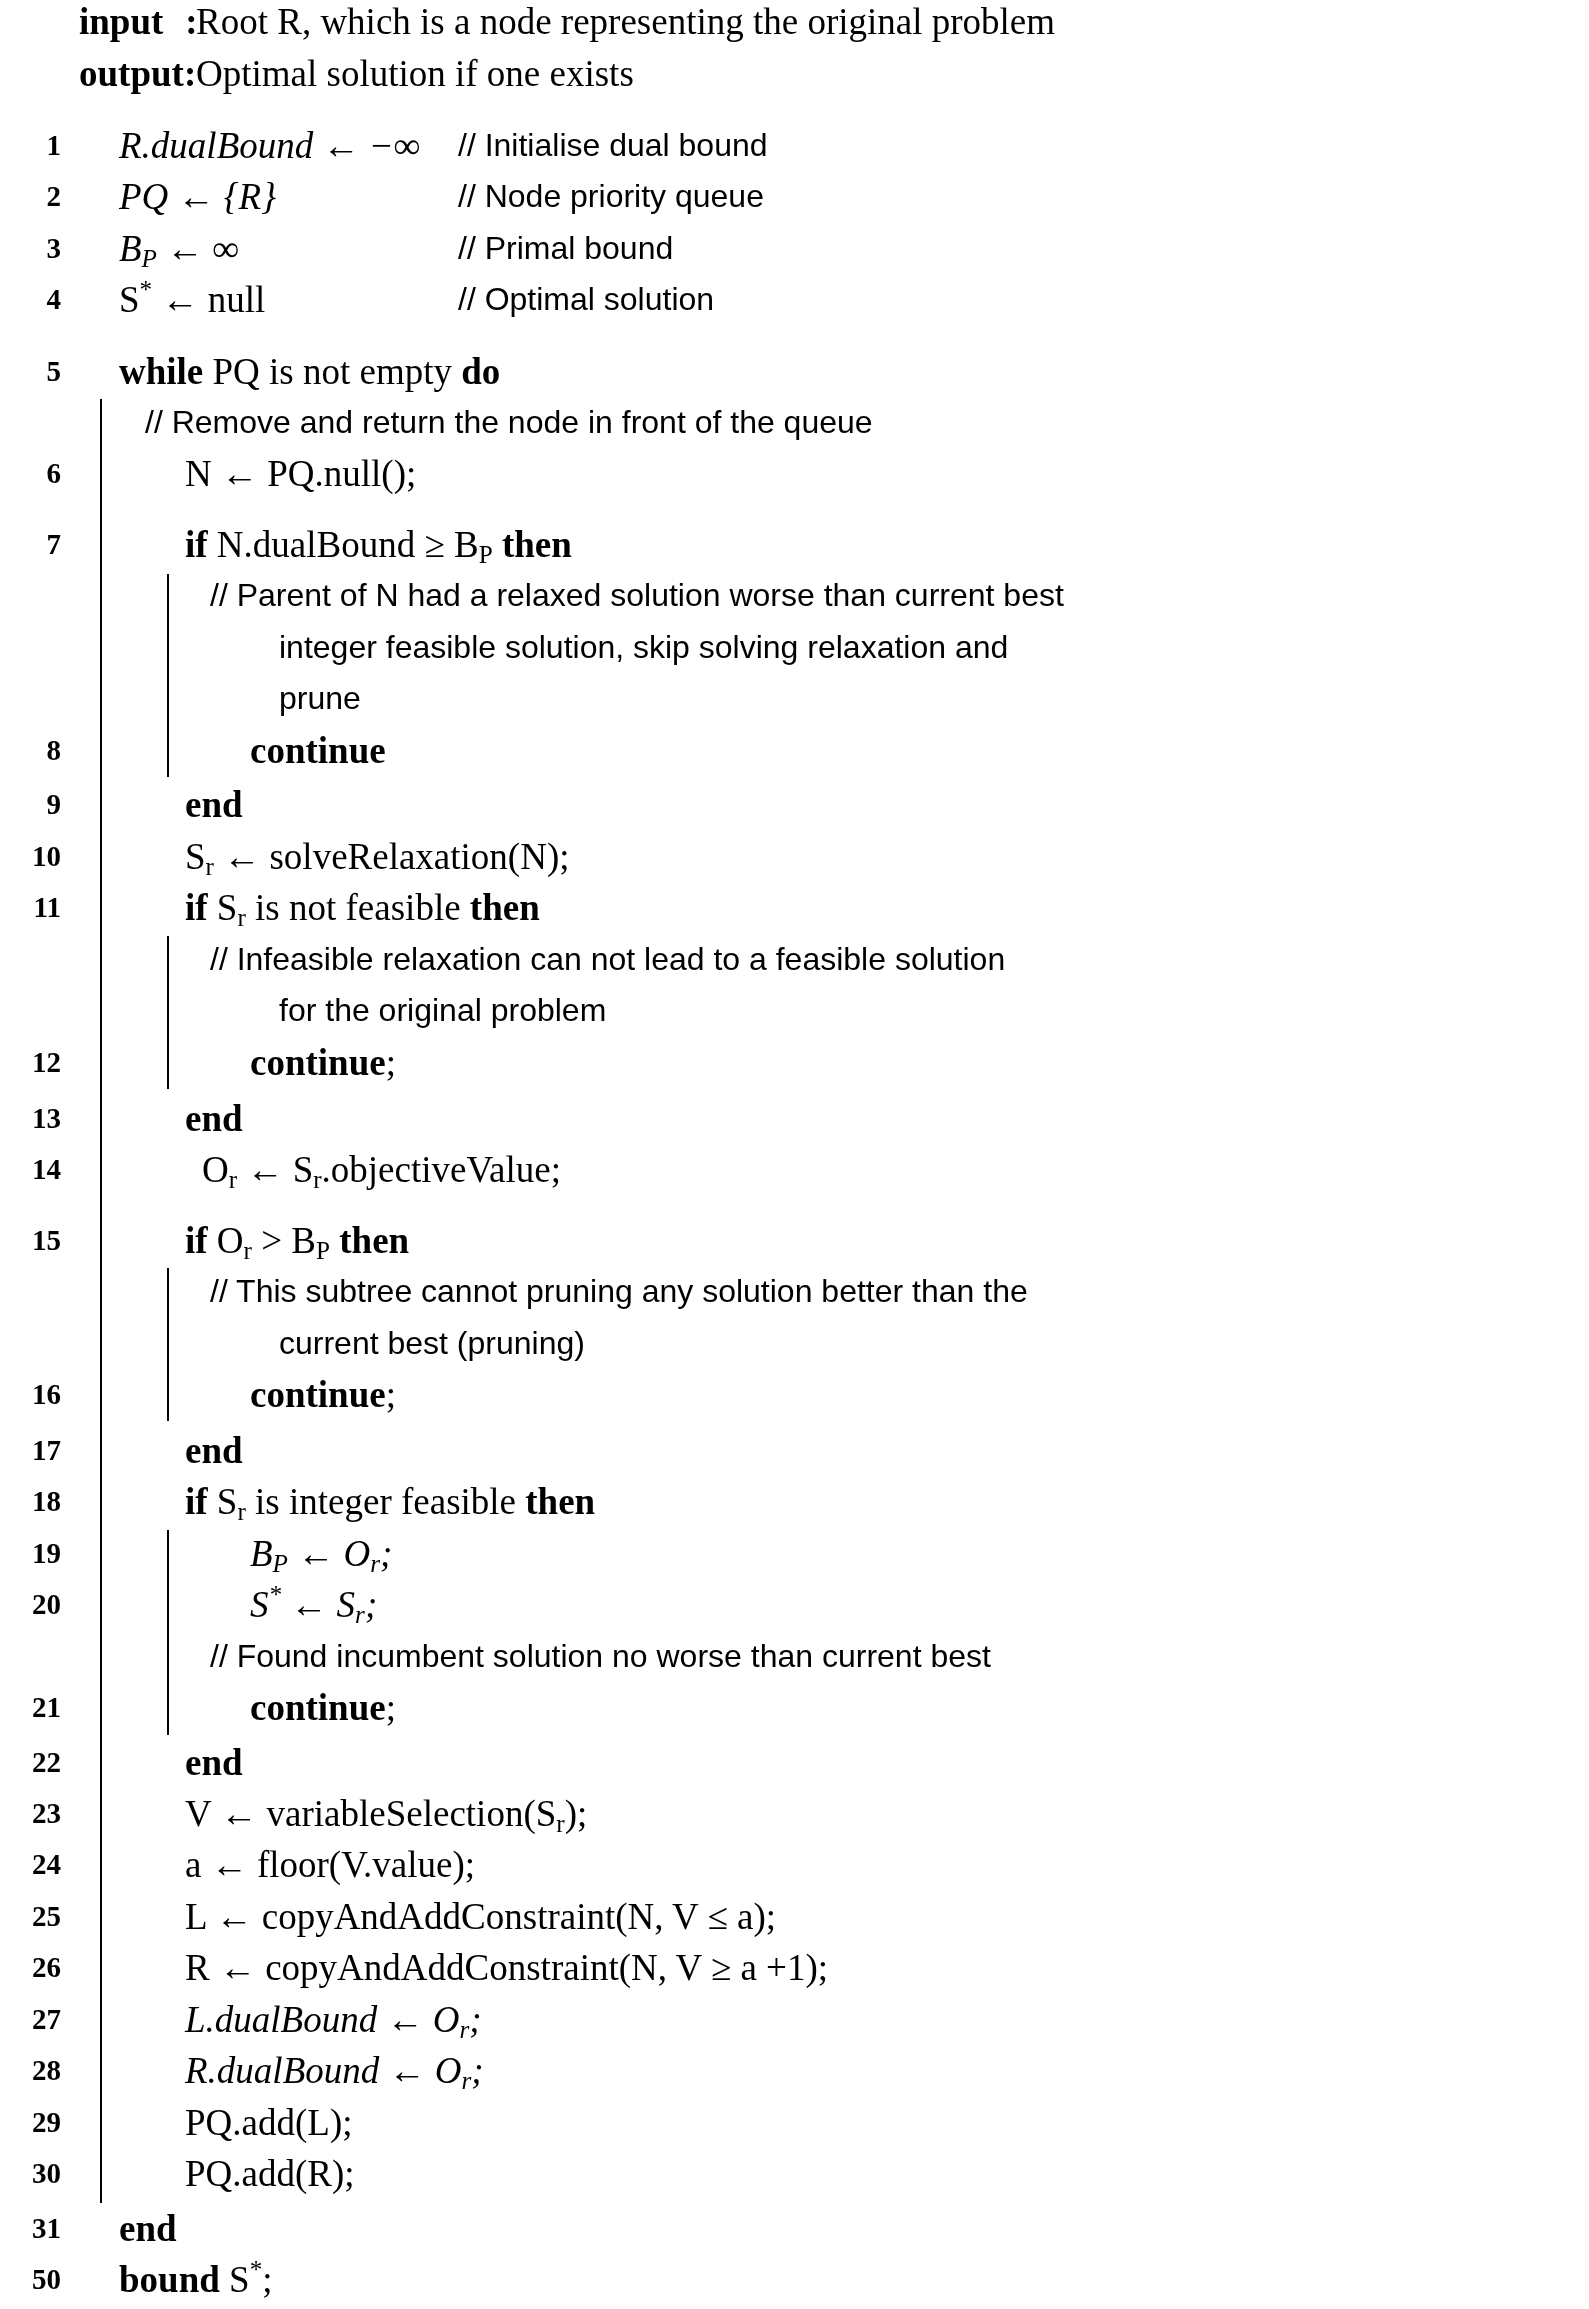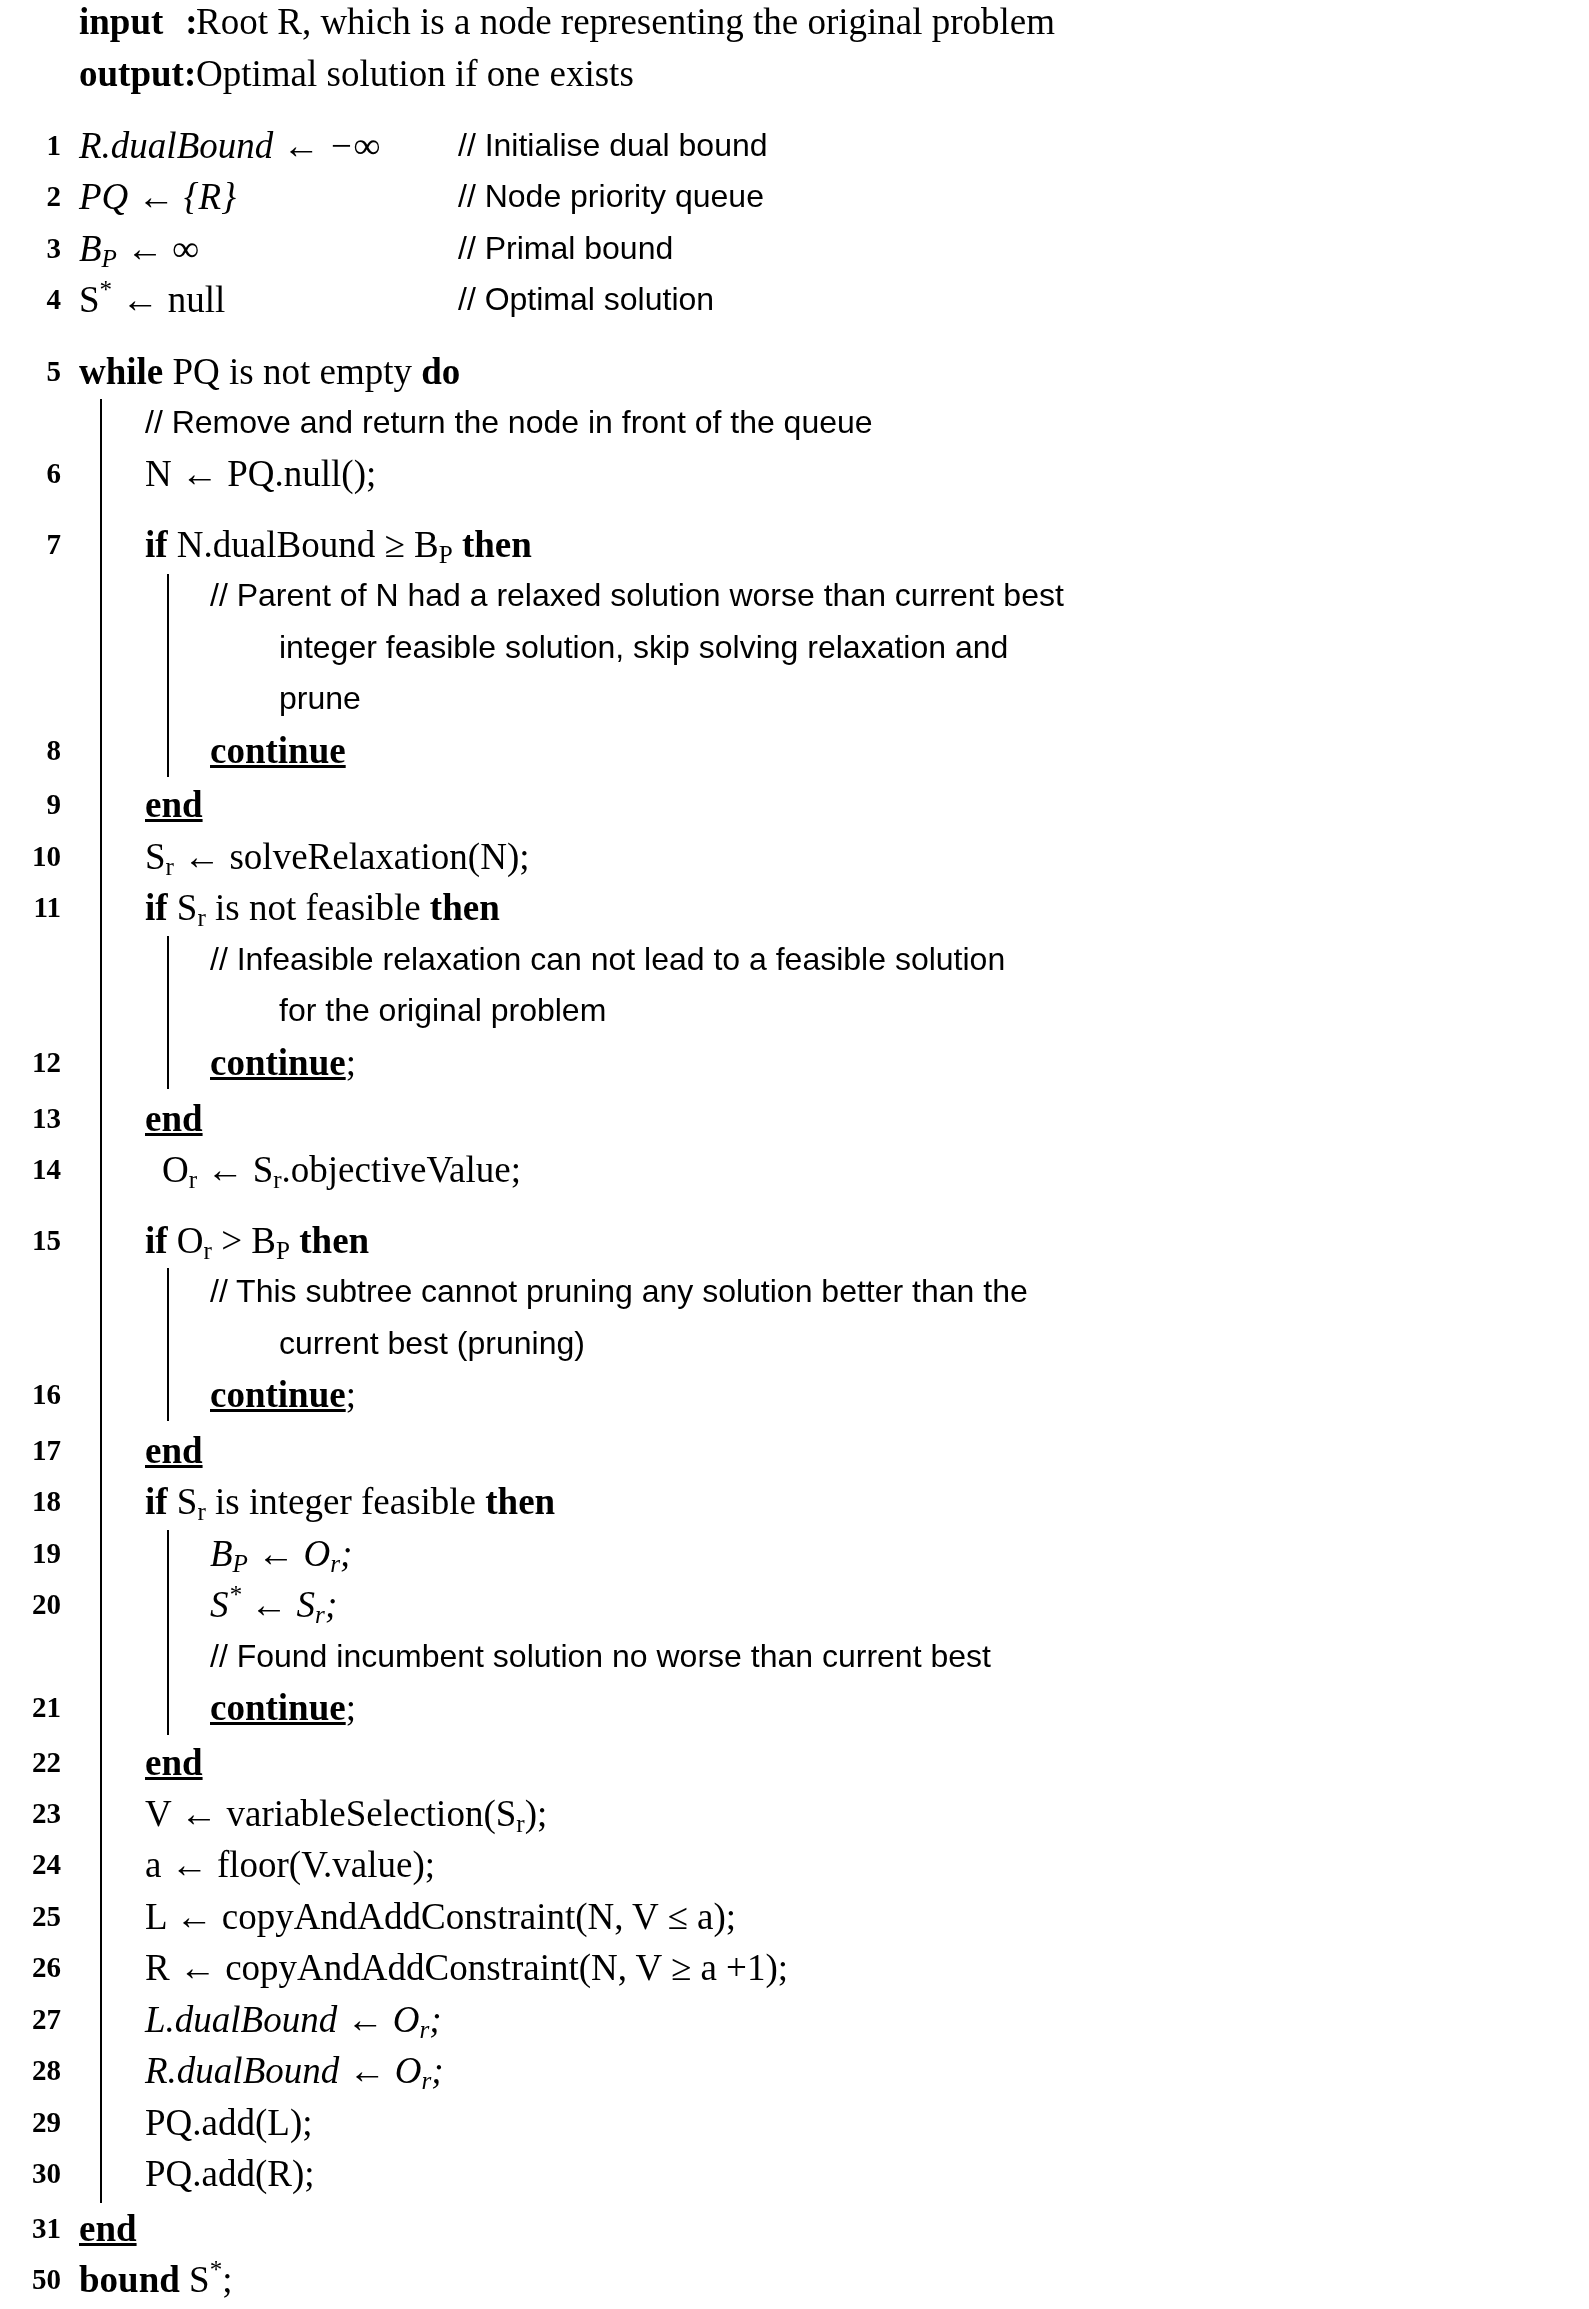--- a/index.html
+++ b/index.html
@@ -1,23 +1,23 @@
 <!DOCTYPE html>
 <html><head>
 <meta charset="utf-8">
 <style>
   html, body { margin: 0; padding: 0; background: #ffffff; }
   body { width: 1590px; height: 2310px; position: relative; overflow: hidden; color: #000; }
   .row { position: absolute; left: 0; height: 51px; line-height: 51px; white-space: nowrap;
          font-family: "Liberation Serif", "DejaVu Serif", serif; font-size: 37px; }
   .ln { position: absolute; width: 61px; text-align: right; font-family: "Liberation Serif", serif;
         font-weight: bold; font-size: 29px; line-height: 51px; }
-  .code { position: absolute; font-family: "Liberation Serif", serif; font-size: 37px; line-height: 51px; }
+  .code { position: absolute; font-family: "Liberation Serif", serif; font-size: 37px; line-height: 51px; margin-left: 40px; }
   .cm { position: absolute; font-family: Liberation Sans, sans-serif; font-size: 32px; line-height: 51px; }
-  .kw { font-weight: bold; text-decoration: underline; }
+  .kw { font-weight: bold; }
   .it { font-style: italic; }
   .bar { position: absolute; width: 2px; background: #000; }
   .hdr { position: absolute; font-family: "Liberation Serif", serif; font-size: 37px; line-height: 51px; white-space: nowrap; }
   .hdr .lab { display: inline-block; width: 117px; font-weight: bold; }
   sub { font-size: 0.68em; vertical-align: -0.25em; line-height: 0; }
   sup { font-size: 0.68em; vertical-align: 0.55em; line-height: 0; }
 </style>
 </head>
 <body>
 

